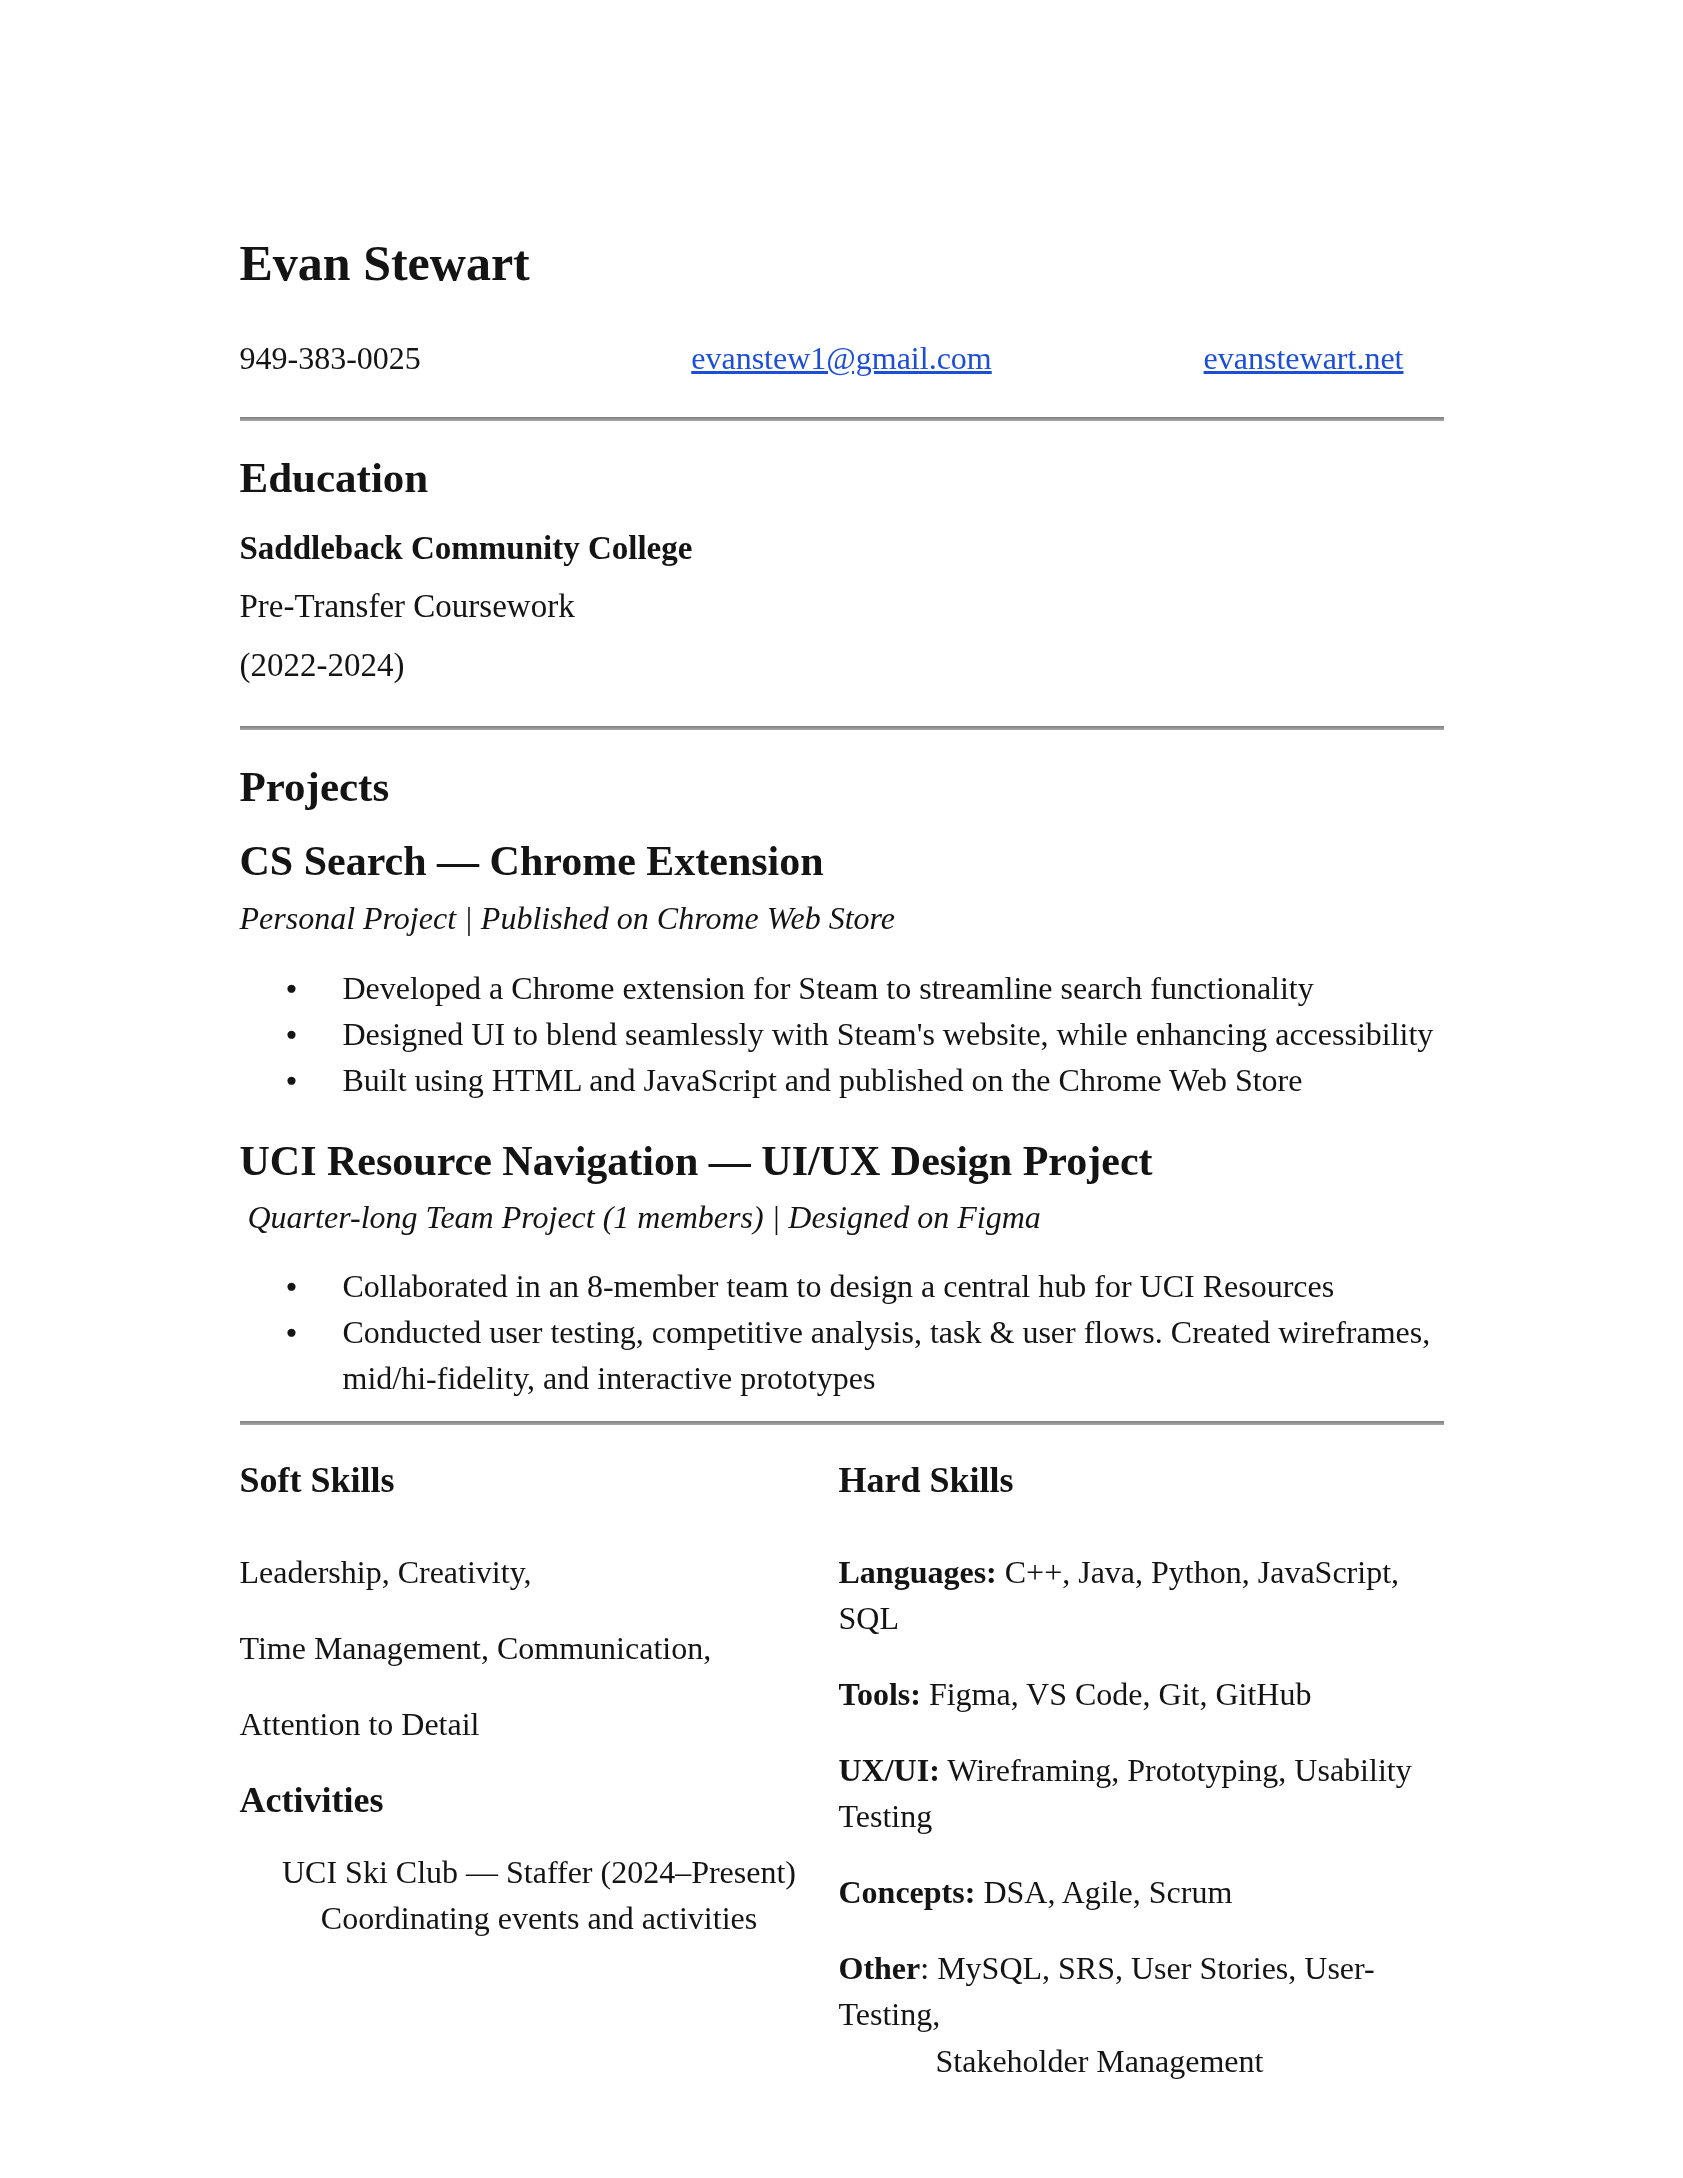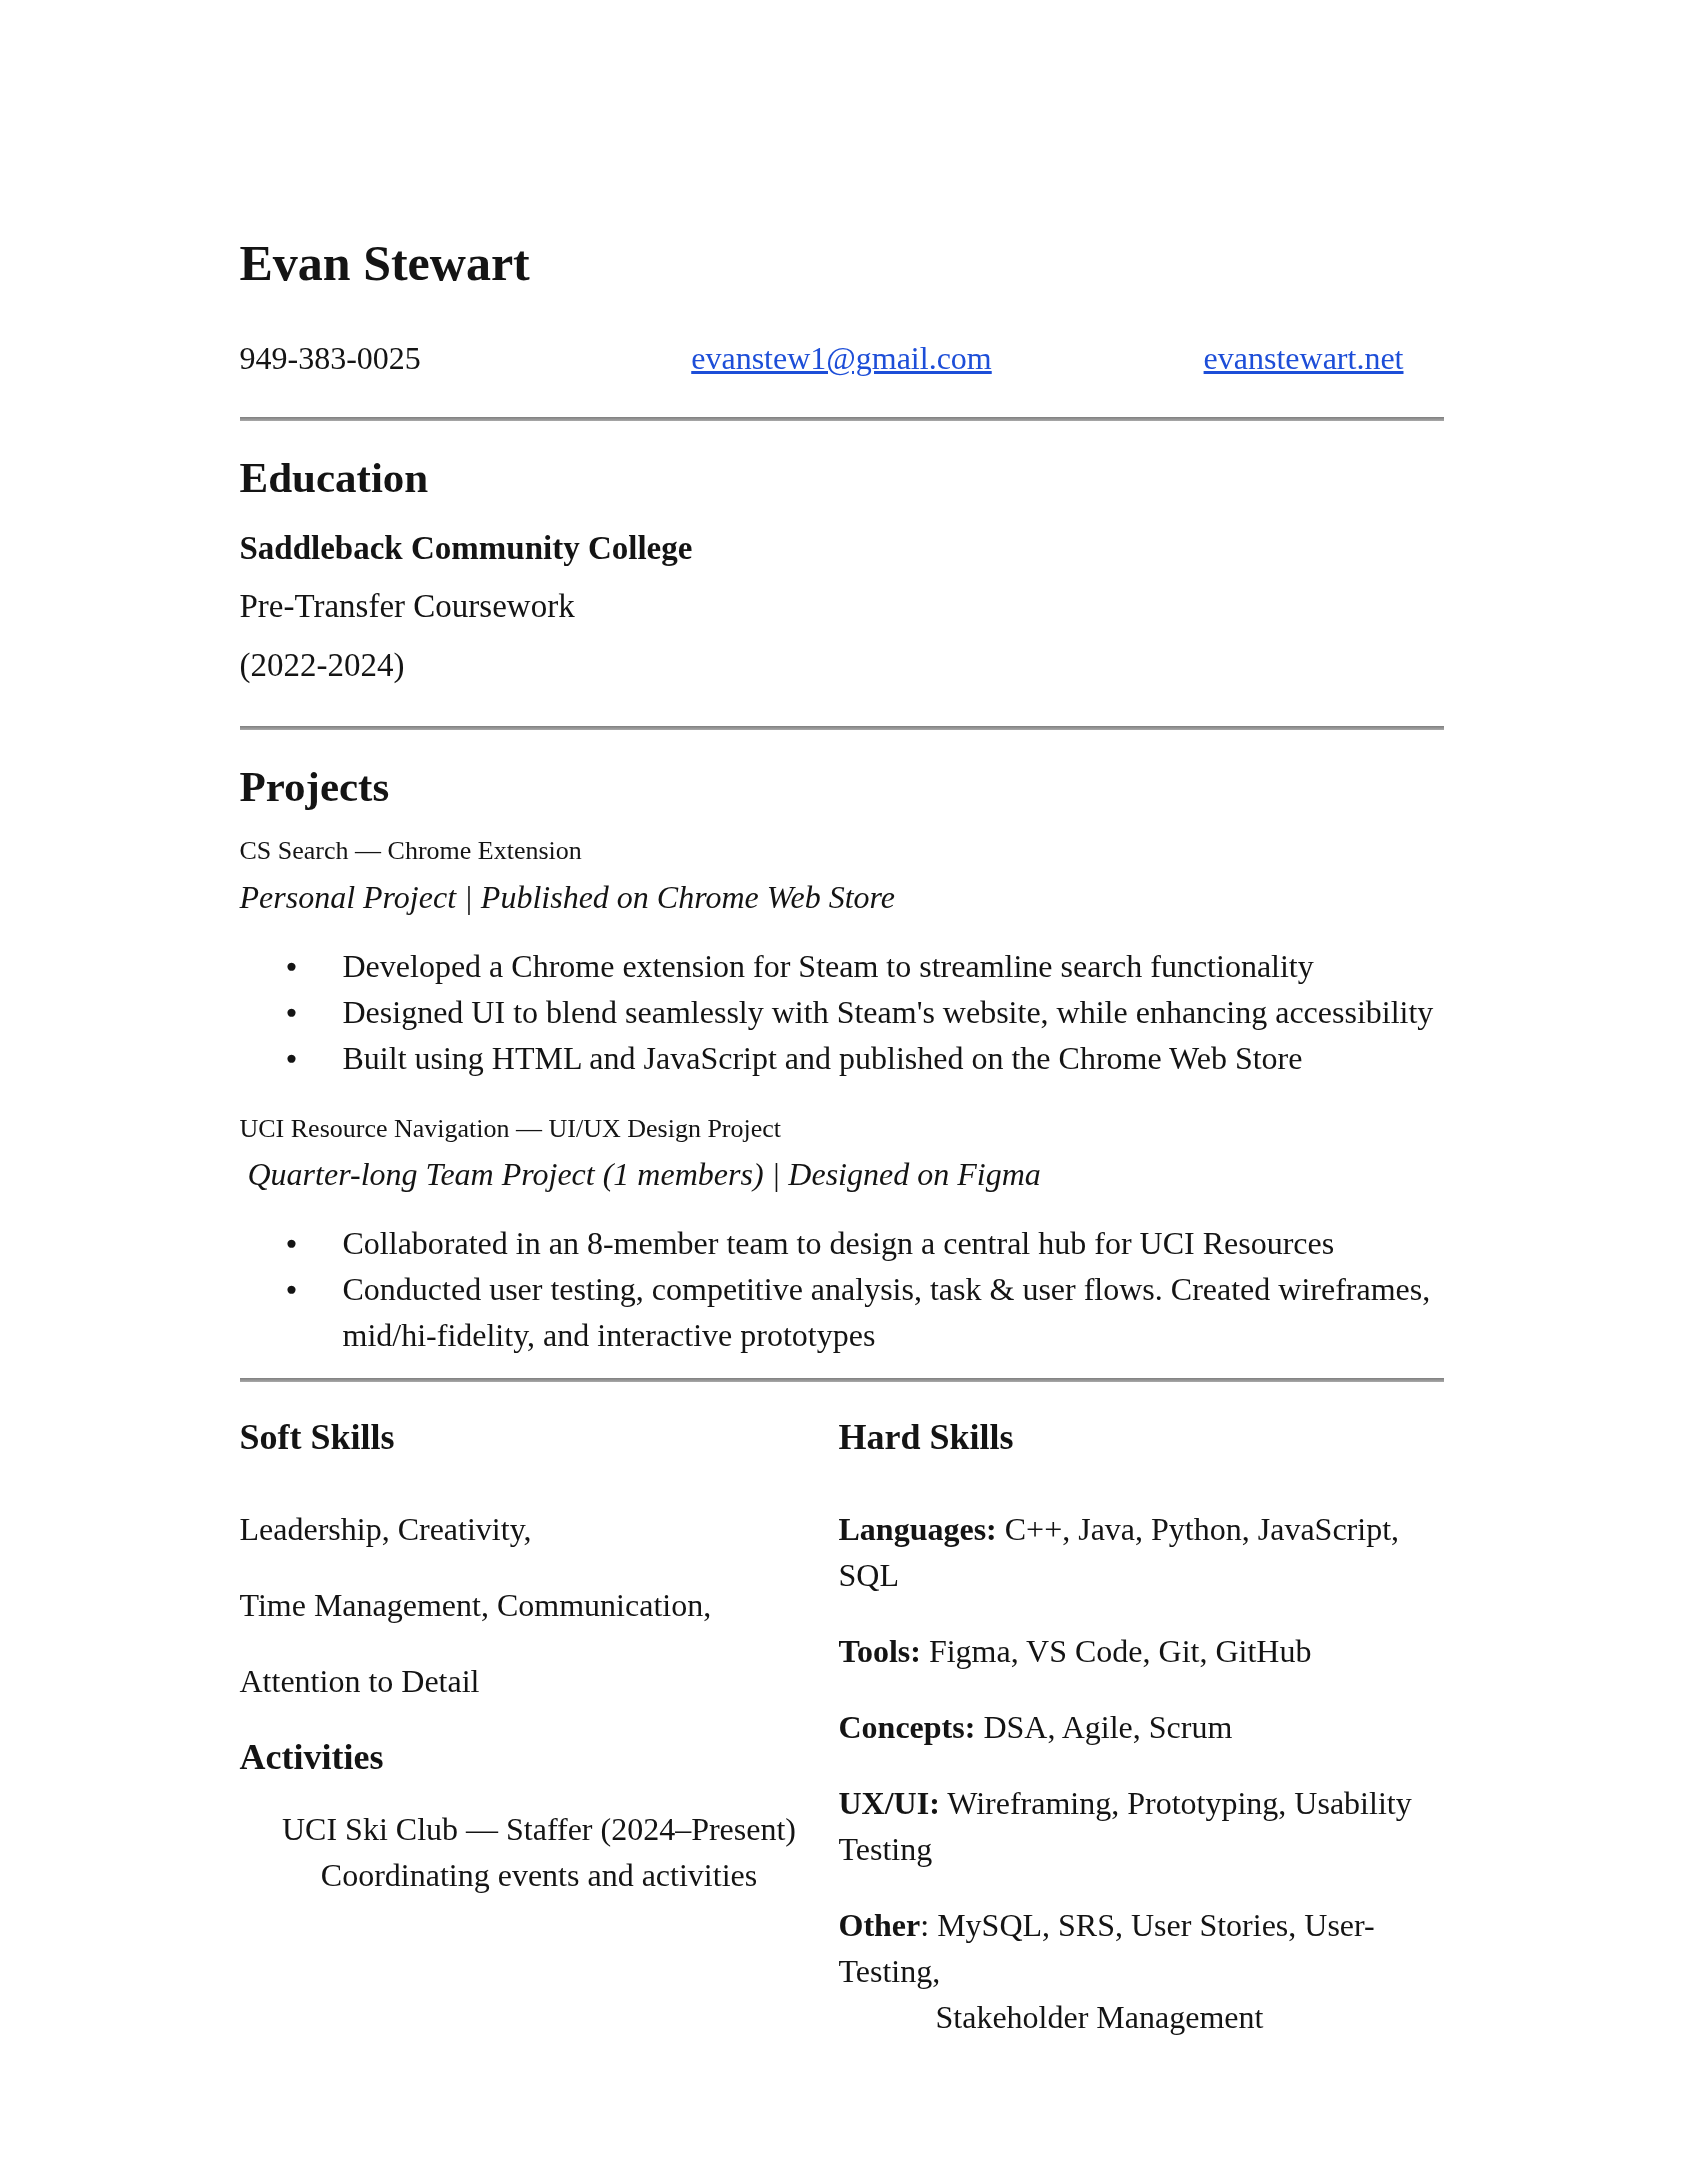--- a/index.html
+++ b/index.html
@@ -56,22 +56,22 @@
     margin-top: 20px;
   }
   .edu-col p {
     font-size: 33px;
     line-height: 1.4;
     margin: 0 0 12px 0;
   }
   .edu-col p.b { font-weight: bold; }
   .pre { white-space: pre-wrap; }
   .proj-title {
-    font-size: 26px;
-    font-weight: normal;
+    font-size: 42px;
+    font-weight: bold;
     line-height: 1.35;
     margin: 20px 0 0 0;
   }
   .proj-title.second { margin-top: 30px; }
   .subtitle {
     font-size: 32px;
     font-style: italic;
     line-height: 1.45;
     margin: 5px 0 0 0;
     white-space: pre-wrap;
@@ -183,22 +183,22 @@
 
       <h3 class="sub-heading activities">Activities</h3>
       <p class="activity-par">UCI Ski Club — Staffer (2024–Present)</p>
       <p class="activity-par">Coordinating events and activities</p>
     </div>
 
     <div class="skills-col">
       <h3 class="sub-heading">Hard Skills</h3>
       <p class="skill-line"><span class="lbl">Languages:</span><span> C++, Java, Python, JavaScript, SQL</span></p>
       <p class="skill-line"><span class="lbl">Tools:</span><span> Figma, VS Code, Git, GitHub</span></p>
+      <p class="skill-line"><span class="lbl">UX/UI:</span><span> Wireframing, Prototyping, Usability Testing</span></p>
       <p class="skill-line"><span class="lbl">Concepts:</span><span> DSA, Agile, Scrum</span></p>
-      <p class="skill-line"><span class="lbl">UX/UI:</span><span> Wireframing, Prototyping, Usability Testing</span></p>
       <p class="skill-line twolines">
         <span class="lbl">Other</span><span>: MySQL, SRS, User Stories, User-Testing,</span>
       </p>
       <p class="skill-line indent2">Stakeholder Management</p>
     </div>
 
   </div>
 
 </div>
 

